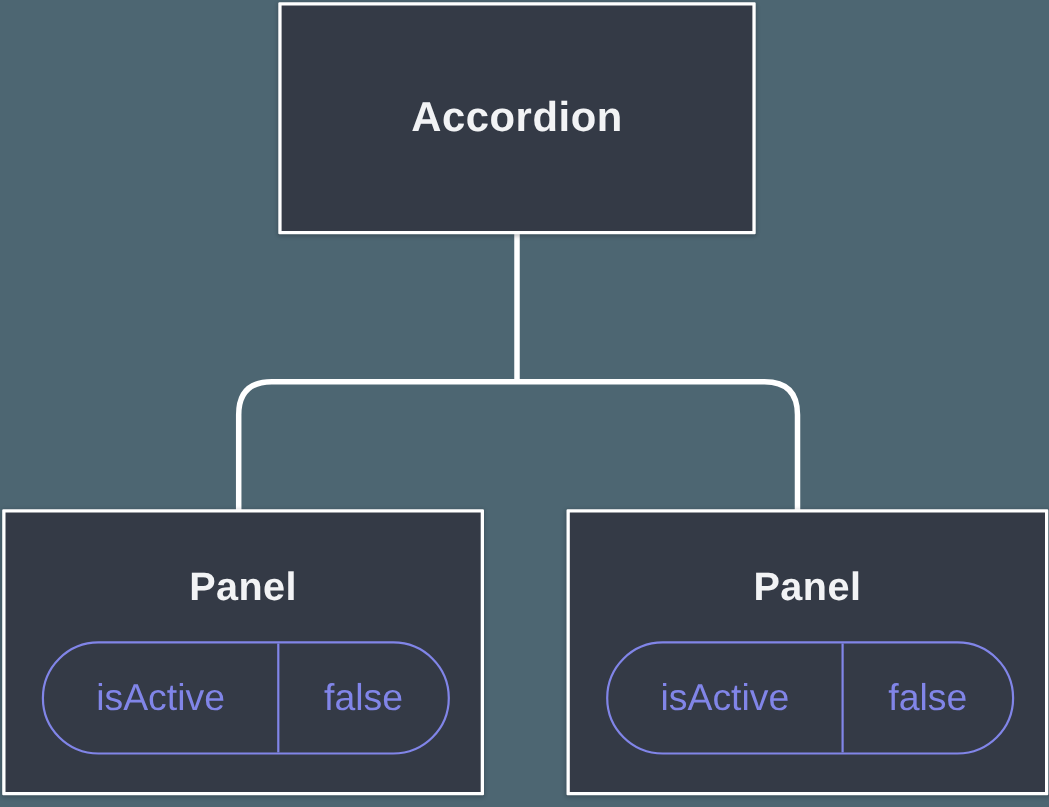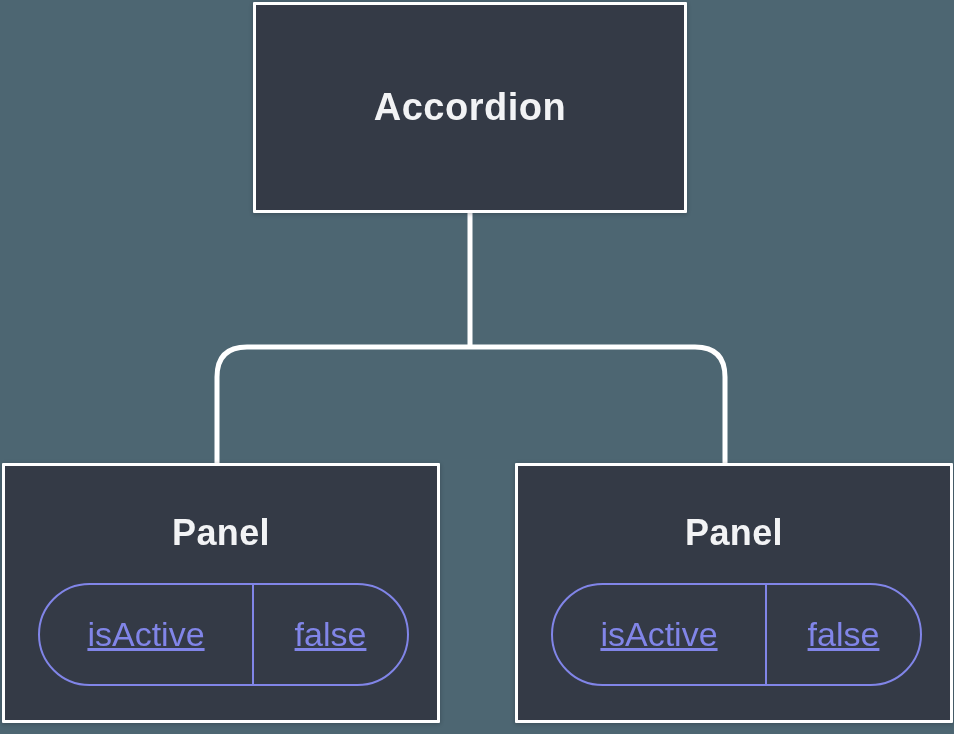--- a/index.html
+++ b/index.html
@@ -70,21 +70,20 @@
   .state-pill {
     position: absolute;
     left: 33px; top: 117px;
     width: 371px; height: 103px;
     border: 2.5px solid var(--state-accent, #8185e8);
     border-radius: 52px;
     display: flex;
     color: var(--state-accent, #8185e8);
     font-size: 34px;
     font-weight: 400;
-    text-decoration: underline;
   }
   .state-key {
     width: 214px;
     border-right: 2.5px solid var(--state-accent, #8185e8);
     display: flex;
     align-items: center;
     justify-content: center;
   }
   .state-value {
     flex: 1;

